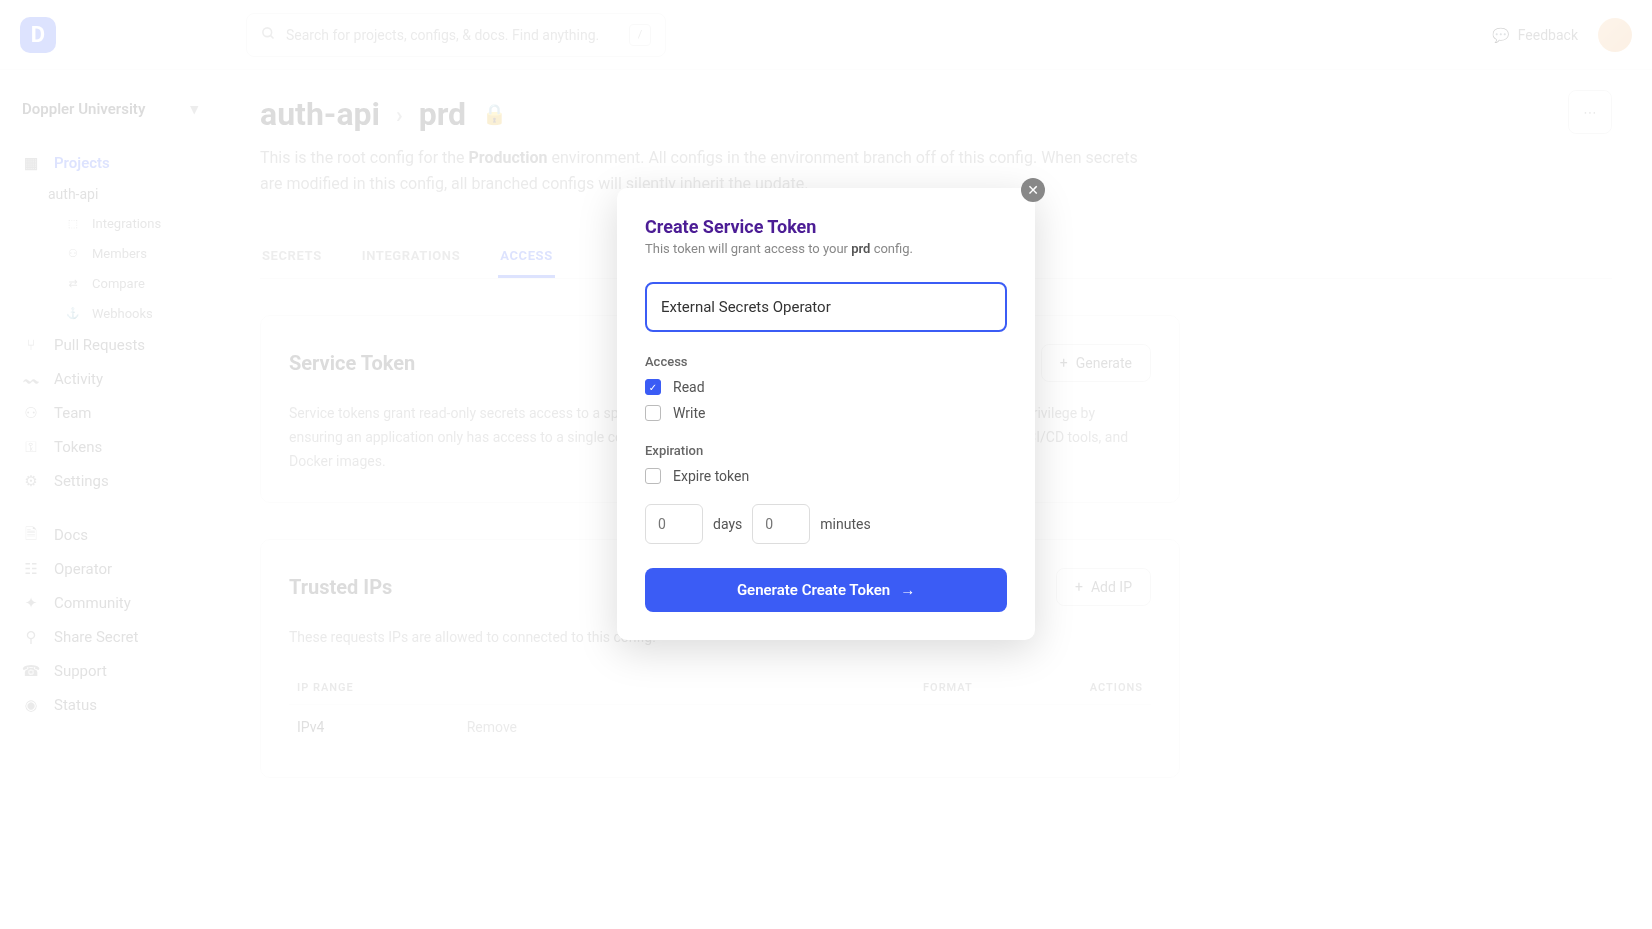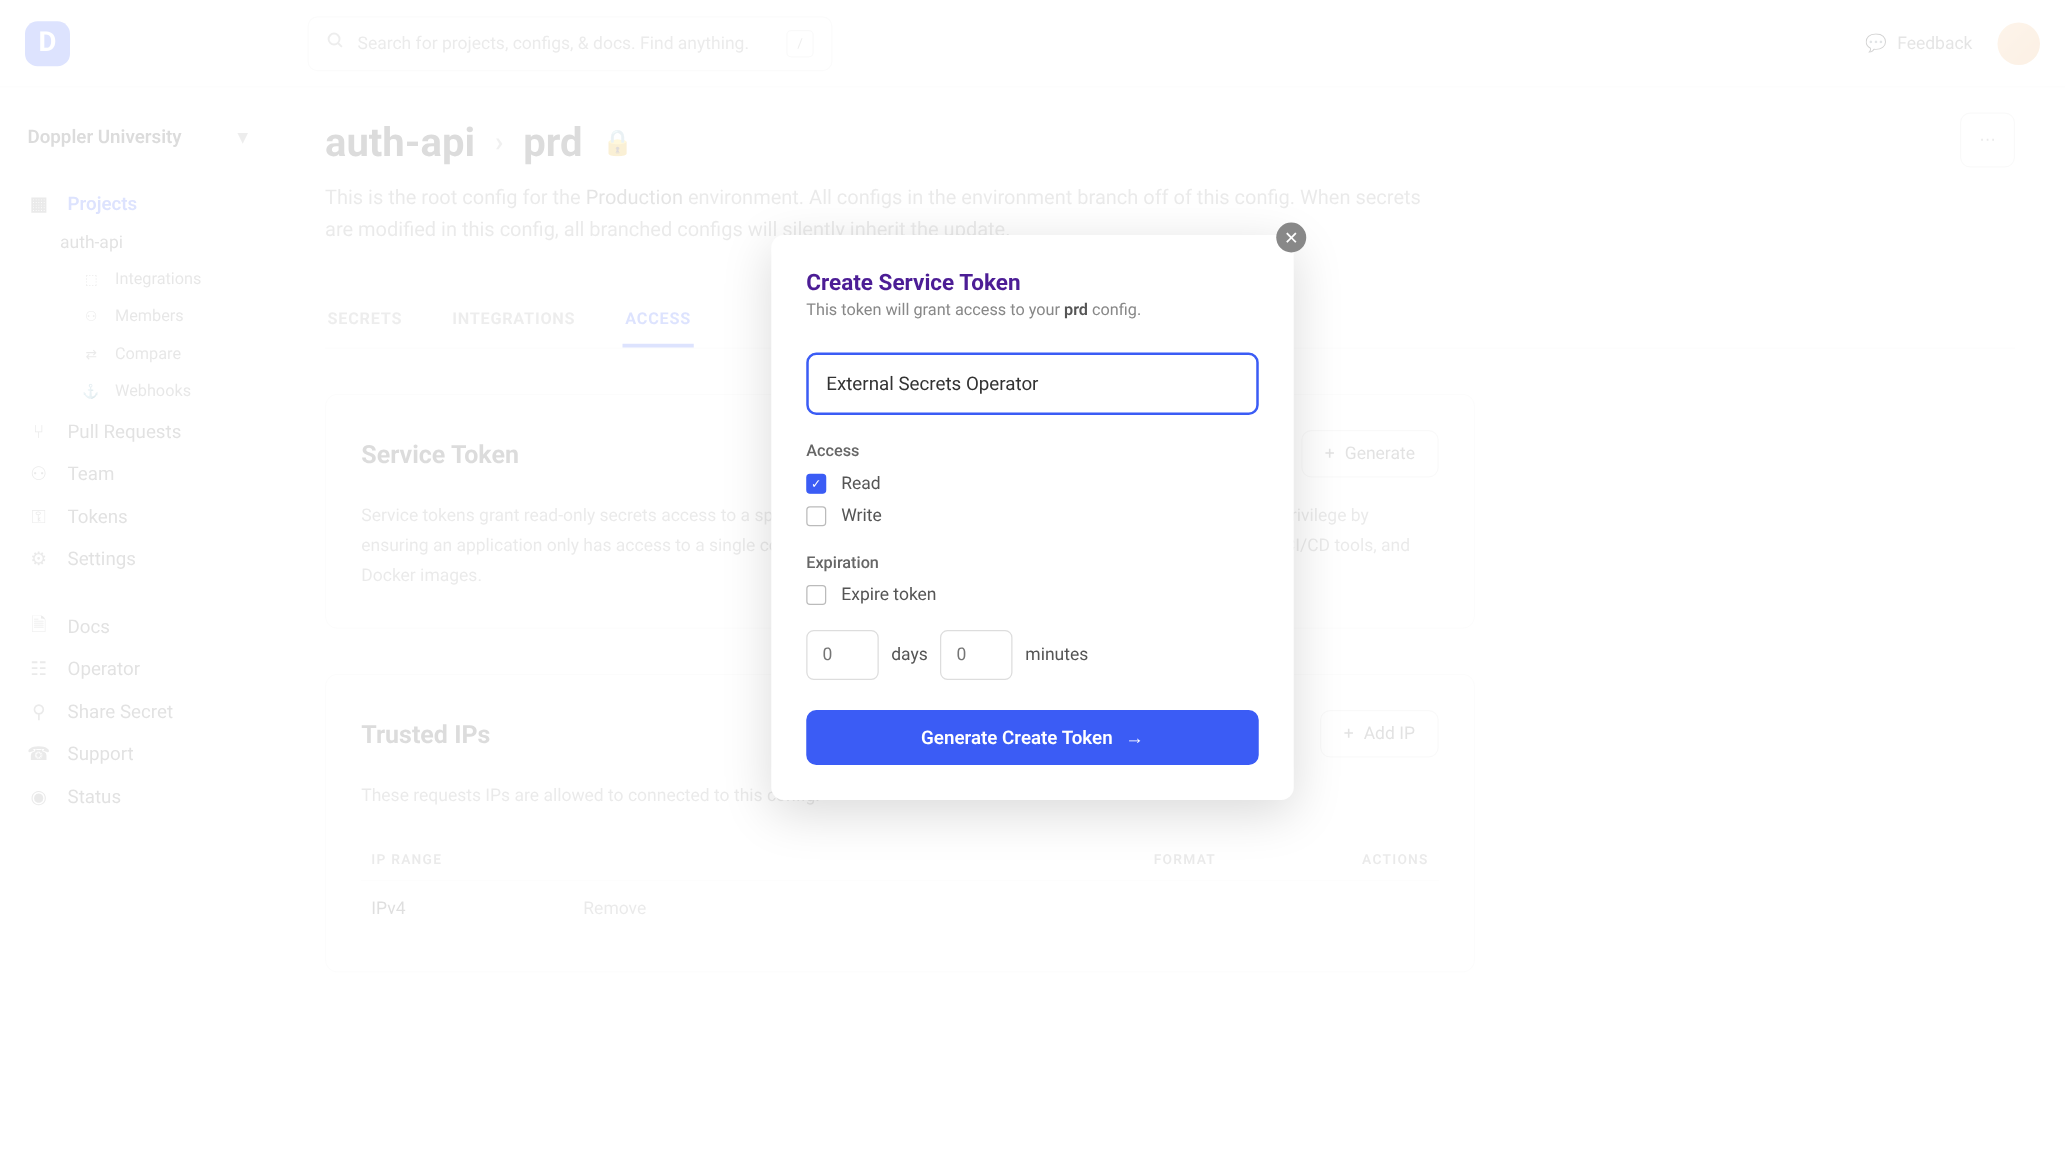--- a/index.html
+++ b/index.html
@@ -188,21 +188,21 @@
     .page-desc {
       margin-top: 12px;
       font-size: 16px;
       color: #888;
       line-height: 1.6;
       max-width: 900px;
     }
     
     .page-desc strong {
       color: #666;
-      font-weight: 400;
+      font-weight: 700;
     }
     
     .tabs {
       display: flex;
       gap: 36px;
       margin-top: 40px;
       border-bottom: 1px solid #eee;
     }
     
     .tab {
@@ -500,20 +500,24 @@
         <div class="nav-sub-item">
           <span class="nav-icon" style="font-size:11px;">⚓</span>
           <span>Webhooks</span>
         </div>
 
         <div class="nav-item">
           <span class="nav-icon">⑂</span>
           <span>Pull Requests</span>
         </div>
         <div class="nav-item">
+          <span class="nav-icon">〰</span>
+          <span>Activity</span>
+        </div>
+        <div class="nav-item">
           <span class="nav-icon">⚇</span>
           <span>Team</span>
         </div>
         <div class="nav-item">
           <span class="nav-icon">⚿</span>
           <span>Tokens</span>
         </div>
         <div class="nav-item">
           <span class="nav-icon">⚙</span>
           <span>Settings</span>
@@ -521,20 +525,24 @@
 
         <div class="nav-divider"></div>
 
         <div class="nav-item">
           <span class="nav-icon">🗎</span>
           <span>Docs</span>
         </div>
         <div class="nav-item">
           <span class="nav-icon">☷</span>
           <span>Operator</span>
+        </div>
+        <div class="nav-item">
+          <span class="nav-icon">✦</span>
+          <span>Community</span>
         </div>
         <div class="nav-item">
           <span class="nav-icon">⚲</span>
           <span>Share Secret</span>
         </div>
         <div class="nav-item">
           <span class="nav-icon">☎</span>
           <span>Support</span>
         </div>
         <div class="nav-item">

